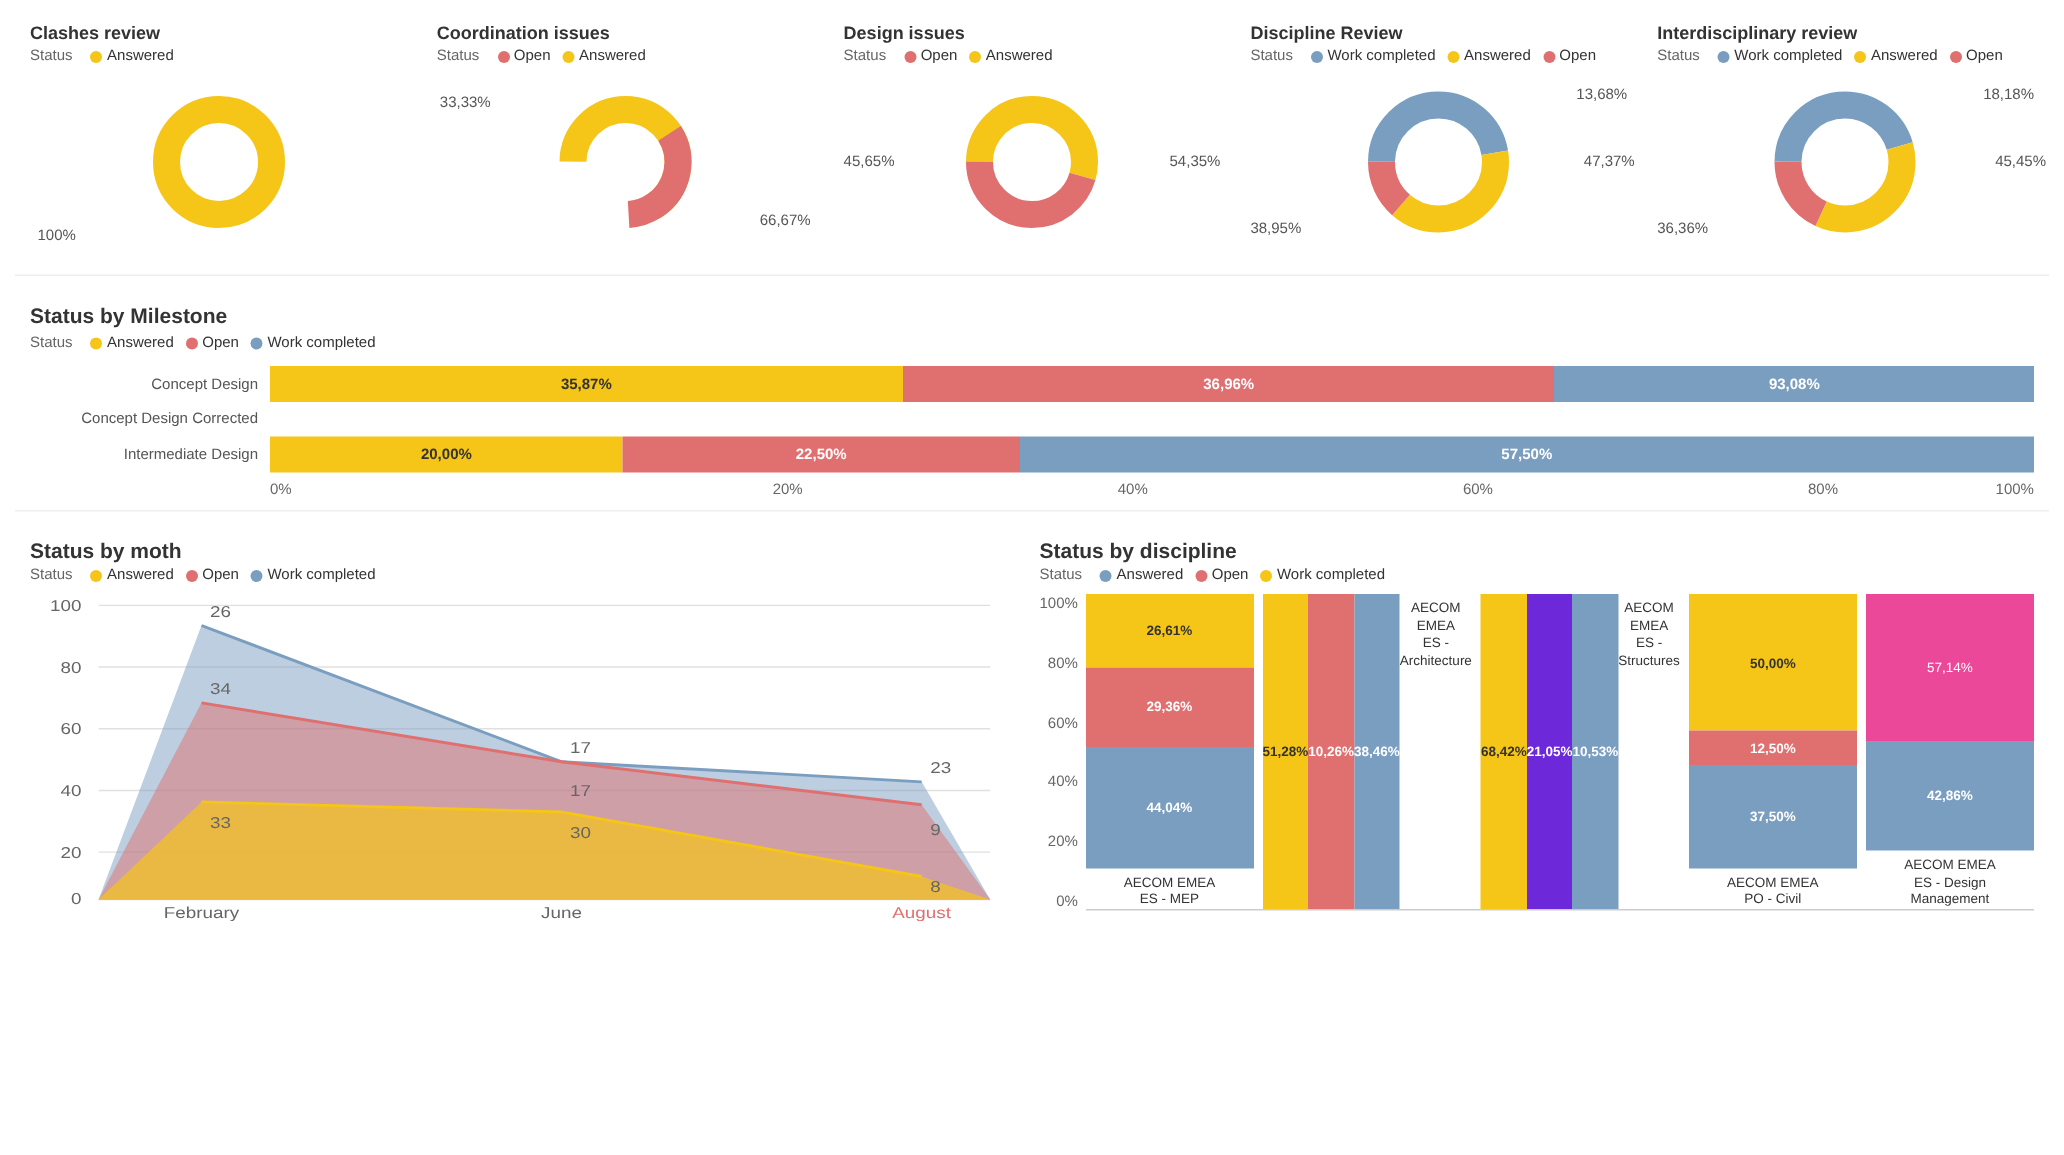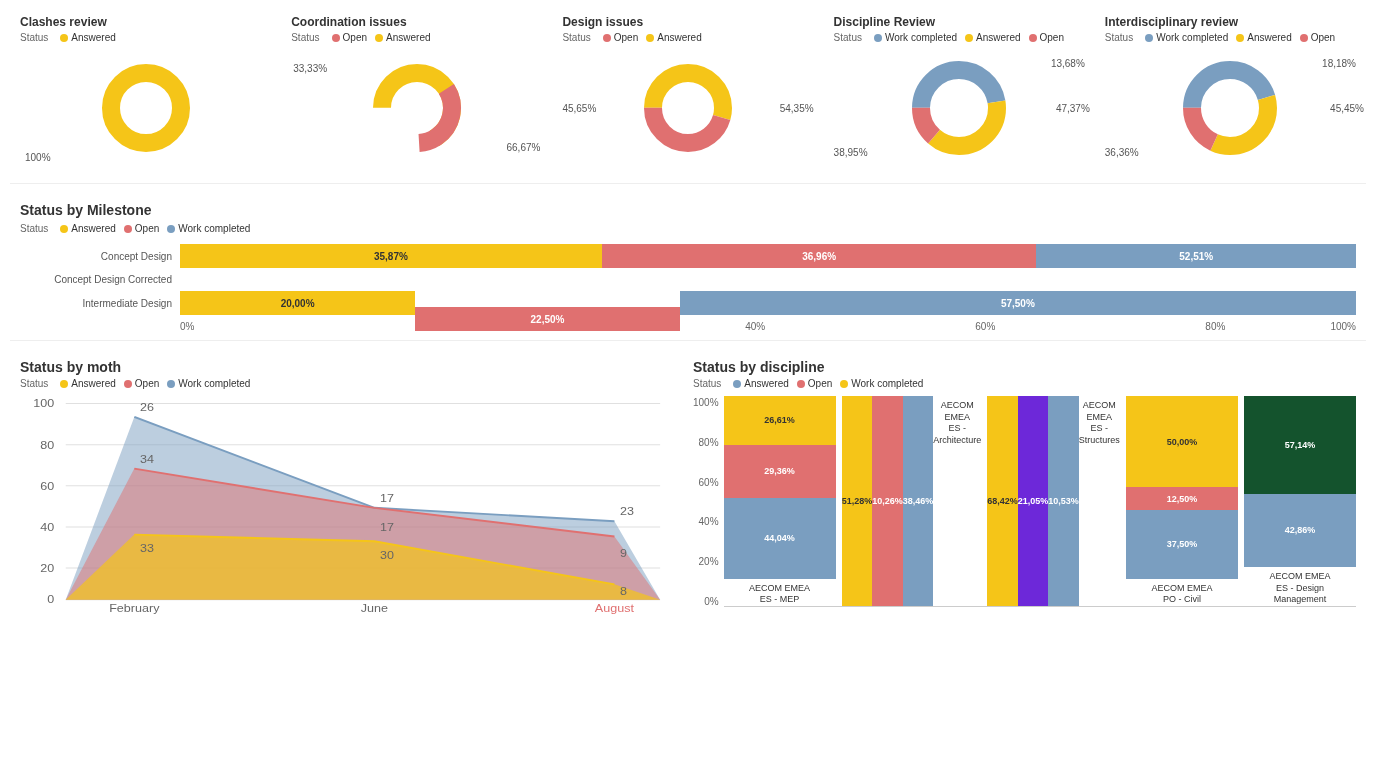--- a/index.html
+++ b/index.html
@@ -188,33 +188,33 @@
       </div>
     </div>
 
     <div class="bar-chart milestone-grid">
 
       <div class="bar-row">
         <div class="bar-label">Concept Design</div>
         <div class="bar-track">
           <div class="bar-segment" style="width:35.87%; background:#F5C518; color:#333;">35,87%</div>
           <div class="bar-segment" style="width:36.96%; background:#E07070;">36,96%</div>
-          <div class="bar-segment" style="width:27.17%; background:#7A9EC0;">52,51%</div>
+          <div class="bar-segment" style="width:27.17%; background:#7A9EC0;">93,08%</div>
         </div>
       </div>
 
       <div class="bar-row">
         <div class="bar-label">Concept Design Corrected</div>
       </div>
 
       <div class="bar-row">
         <div class="bar-label">Intermediate Design</div>
         <div class="bar-track">
           <div class="bar-segment" style="width:20%; background:#F5C518; color:#333;">20,00%</div>
-          <div class="bar-segment" style="width:22.5%; background:#E07070;margin-top:16px;">22,50%</div>
+          <div class="bar-segment" style="width:22.5%; background:#E07070;">22,50%</div>
           <div class="bar-segment" style="width:57.5%; background:#7A9EC0;">57,50%</div>
         </div>
       </div>
 
       <div style="display:flex; margin-left:160px; margin-top:4px;">
         <div style="flex:1; font-size:10px; color:#666;">0%</div>
         <div style="flex:1; font-size:10px; color:#666; text-align:center;">20%</div>
         <div style="flex:1; font-size:10px; color:#666; text-align:center;">40%</div>
         <div style="flex:1; font-size:10px; color:#666; text-align:center;">60%</div>
         <div style="flex:1; font-size:10px; color:#666; text-align:center;">80%</div>
@@ -345,21 +345,21 @@
           </div>
 
           <div style="flex:1; display:flex; flex-direction:column; height:210px;">
             <div style="flex:50; background:#F5C518; display:flex; align-items:center; justify-content:center; font-size:9px; color:#333; font-weight:600;">50,00%</div>
             <div style="flex:12.5; background:#E07070; display:flex; align-items:center; justify-content:center; font-size:9px; color:#fff; font-weight:600;">12,50%</div>
             <div style="flex:37.5; background:#7A9EC0; display:flex; align-items:center; justify-content:center; font-size:9px; color:#fff; font-weight:600;">37,50%</div>
             <div style="font-size:9px; text-align:center; color:#333; margin-top:4px; line-height:1.3;">AECOM EMEA<br>PO - Civil</div>
           </div>
 
           <div style="flex:1; display:flex; flex-direction:column; height:210px;">
-            <div style="flex:57.14; background:#14532d; display:flex; align-items:center; justify-content:center; font-size:9px; color:#fff; font-weight:700;">57,14%</div>
+            <div style="flex:57.14; background:#ec4899; display:flex; align-items:center; justify-content:center; font-size:9px; color:#fff; font-weight:400;">57,14%</div>
             <div style="flex:0.01; background:#E07070;"></div>
             <div style="flex:42.86; background:#7A9EC0; display:flex; align-items:center; justify-content:center; font-size:9px; color:#fff; font-weight:600;">42,86%</div>
             <div style="font-size:9px; text-align:center; color:#333; margin-top:4px; line-height:1.3;">AECOM EMEA<br>ES - Design<br>Management</div>
           </div>
 
         </div>
       </div>
     </div>
   </div>
 

